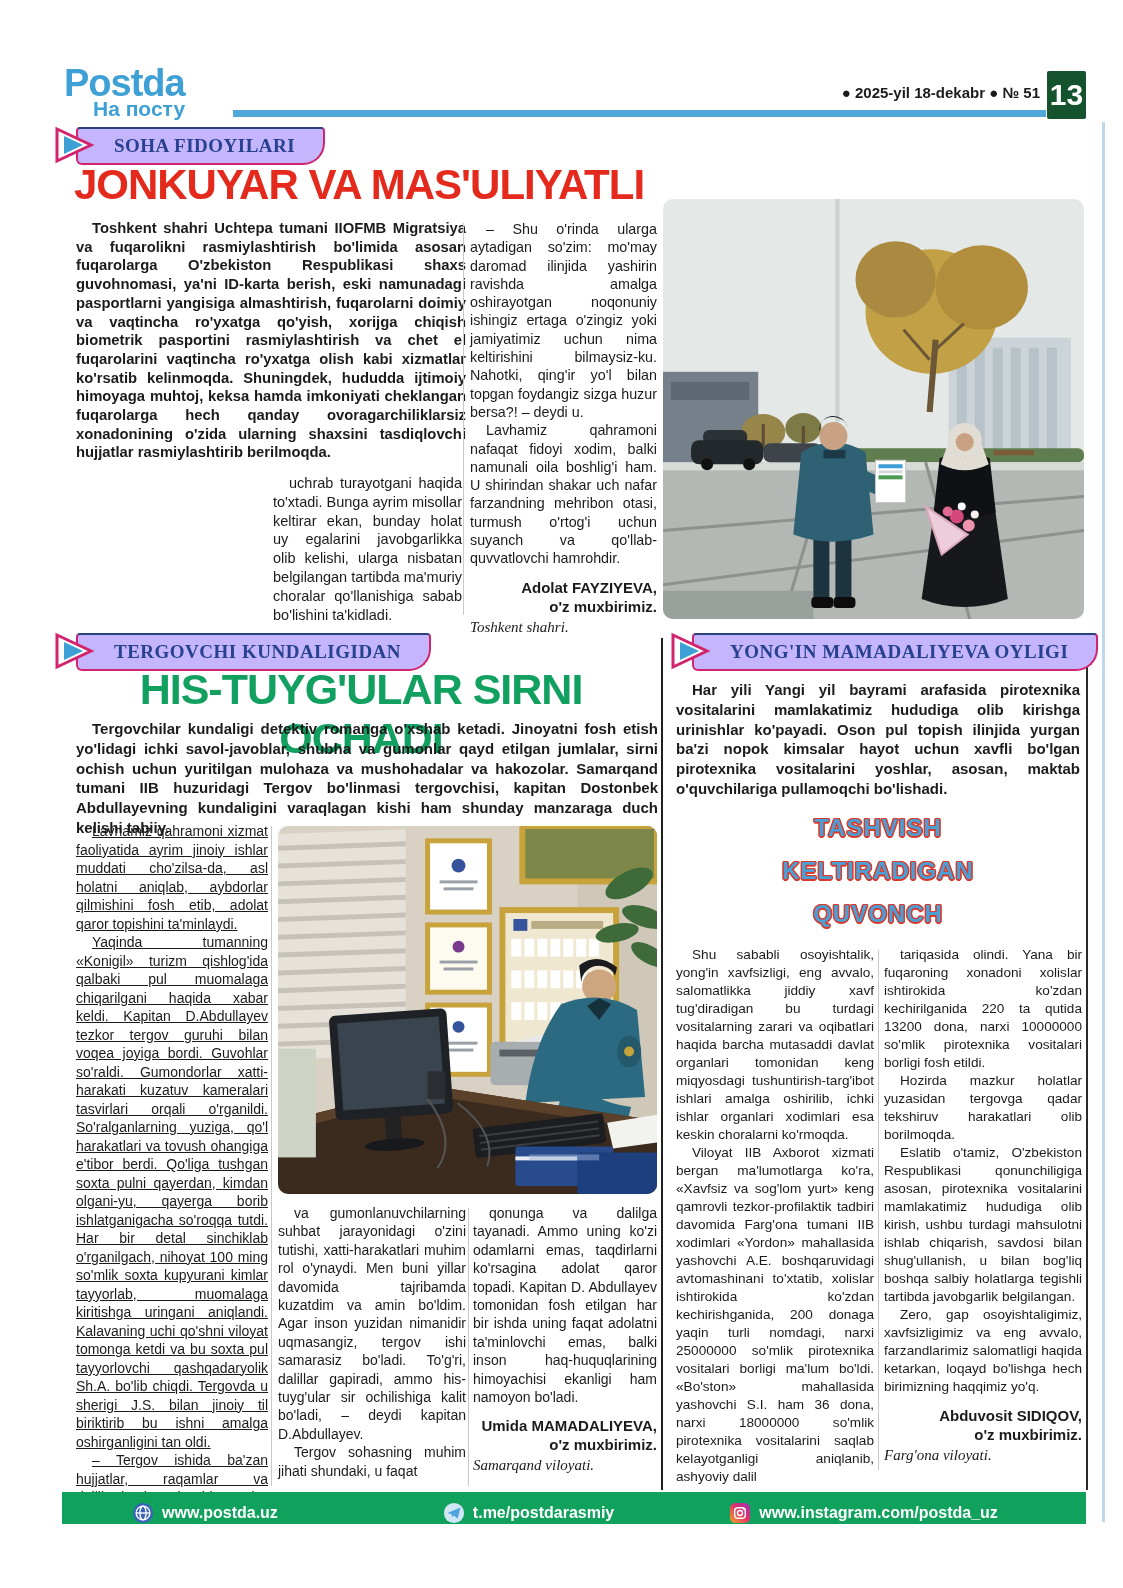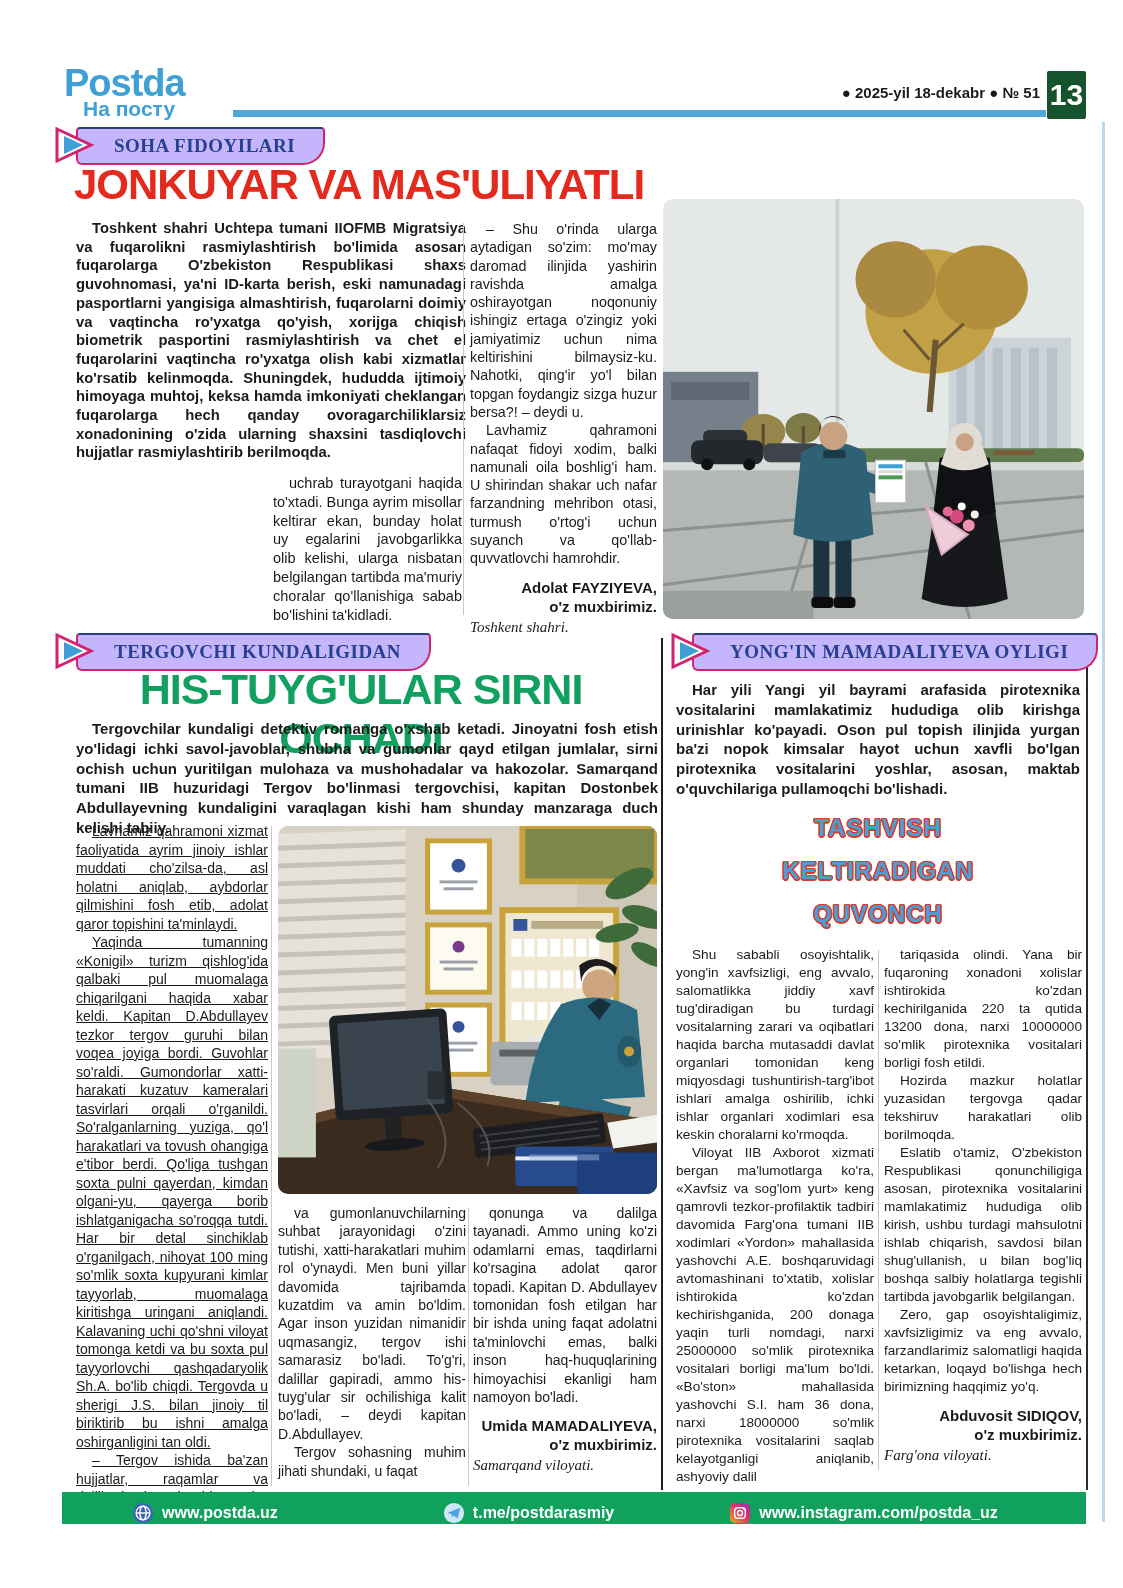--- a/index.html
+++ b/index.html
@@ -1,21 +1,21 @@
 <!DOCTYPE html>
 <html><head>
 <meta charset="utf-8">
 <style>
   html,body{margin:0;padding:0;background:#ffffff;}
   .page{position:relative;width:1123px;height:1588px;background:#fff;overflow:hidden;
         font-family:"Liberation Sans",sans-serif;color:#1b1b1b;}
   
   .logo{position:absolute;left:64px;top:64px;color:#3EA0D4;line-height:1;}
   .logo .l1{font-size:38px;font-weight:bold;letter-spacing:-1px;}
-  .logo .l2{font-size:21px;font-weight:bold;margin-left:19px;margin-top:-4px;}
+  .logo .l2{font-size:21px;font-weight:bold;margin-left:29px;margin-top:-4px;}
   .header-rule{position:absolute;left:233px;top:110px;width:813px;height:7px;background:#4FA8D8;}
   .date-line{position:absolute;left:690px;top:84px;width:350px;text-align:right;
              font-size:15px;font-weight:bold;color:#1b1b1b;}
   .page-num{position:absolute;left:1047px;top:71px;width:39px;height:48px;background:#14532d;
             color:#fff;font-weight:bold;font-size:30px;display:flex;align-items:center;
             justify-content:center;border-radius:2px;}
   .blue-margin{position:absolute;left:1102px;top:122px;width:3px;height:1400px;background:#BBD8EC;}
   
   .tab{position:absolute;height:34px;background:#c4b5fd;border:2px solid #D2246E;
        border-top-color:#2B3F7E;border-radius:4px 4px 22px 6px;display:flex;align-items:center;

